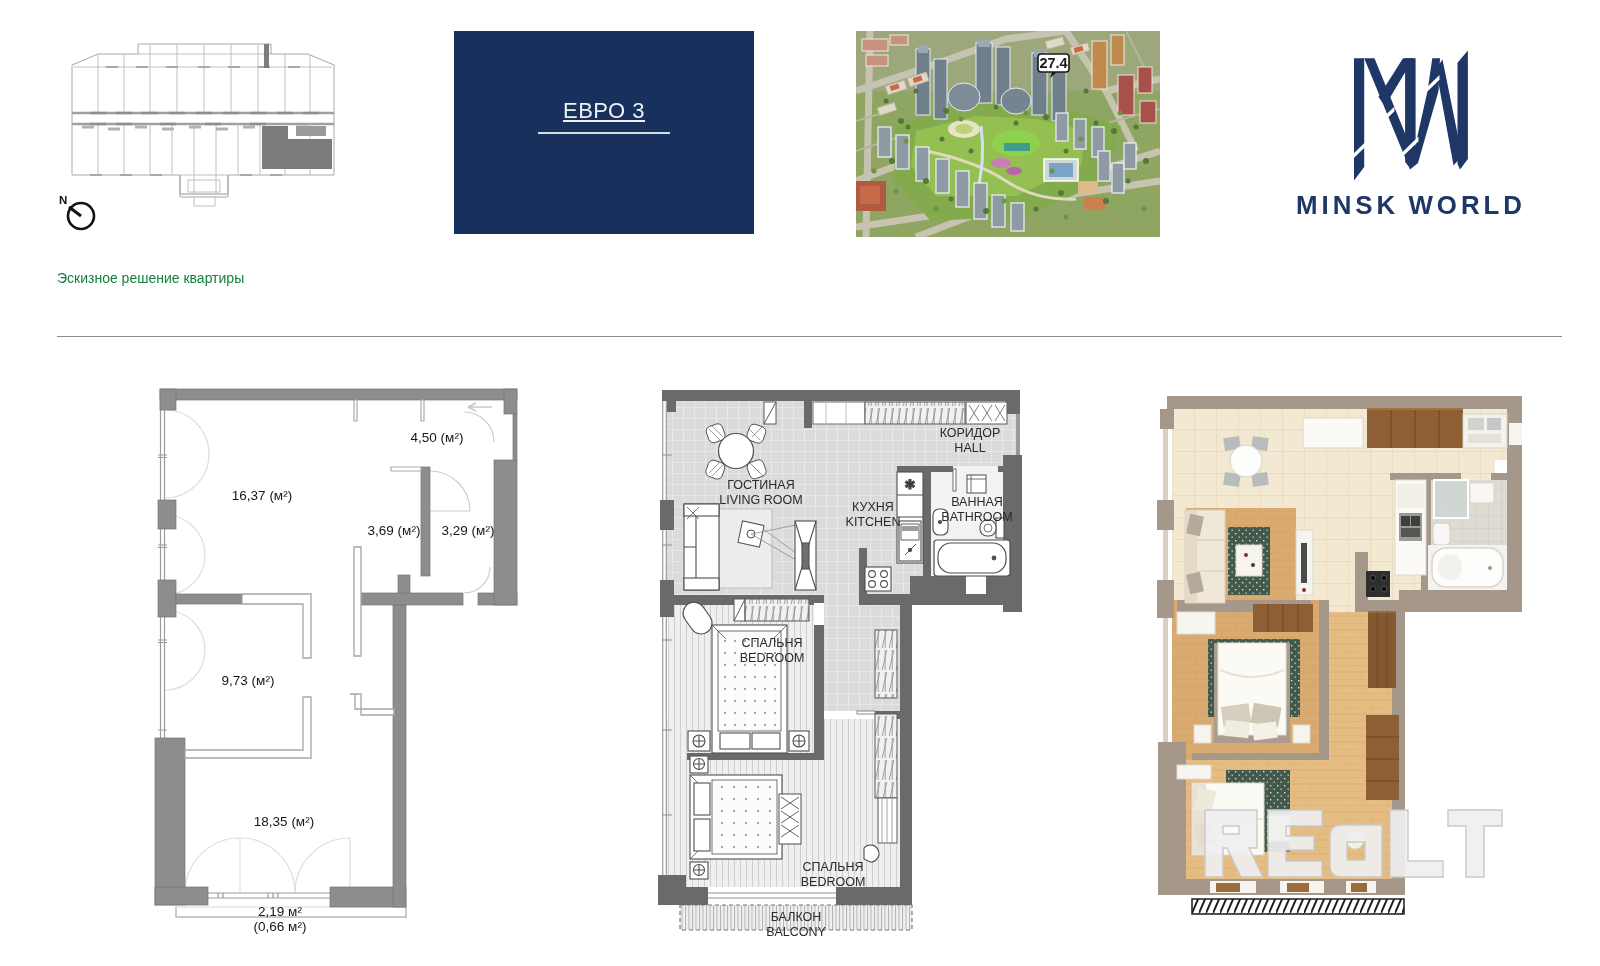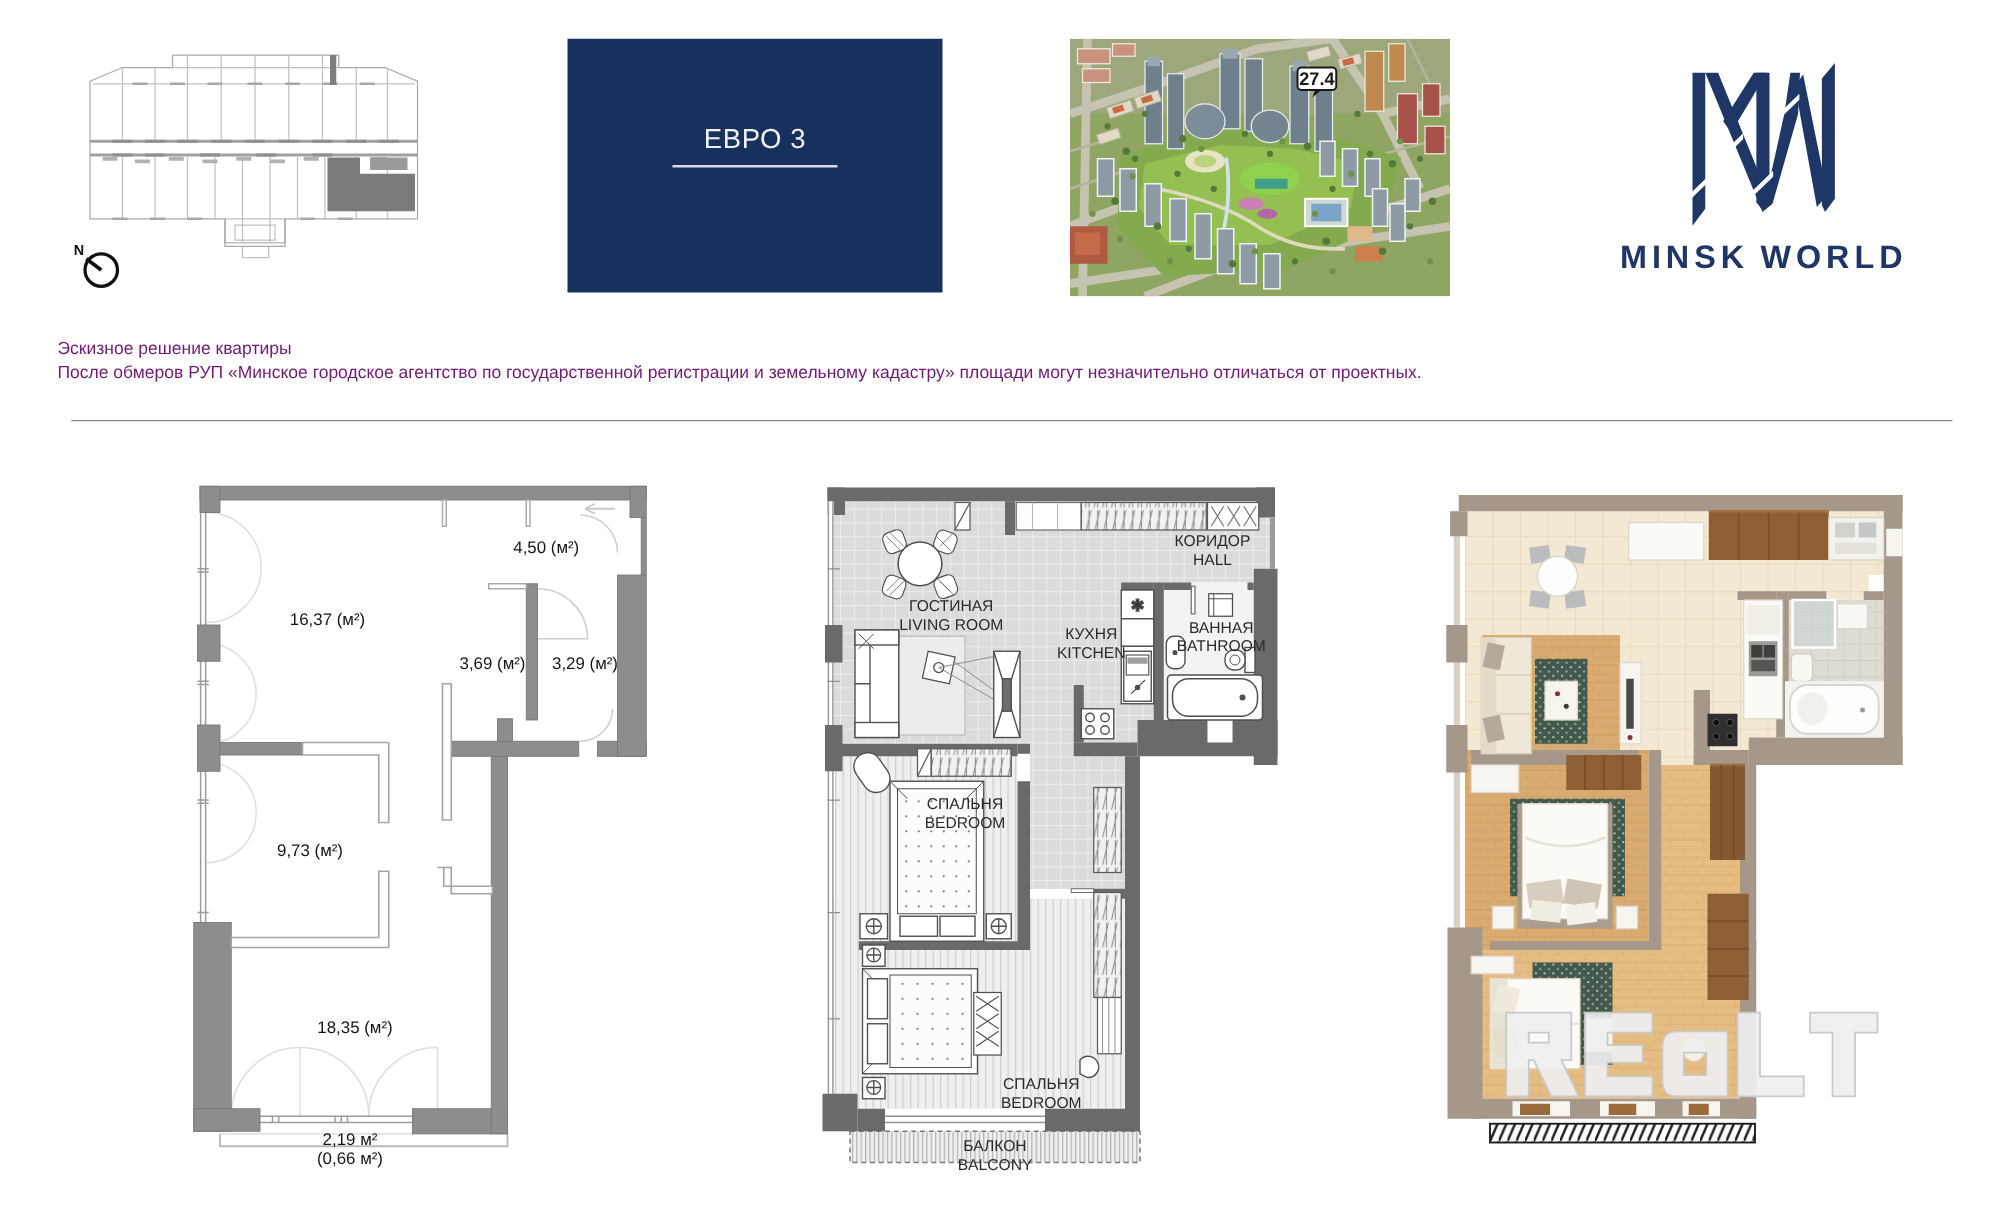--- a/index.html
+++ b/index.html
@@ -43,21 +43,21 @@
 
 <svg class="abs" style="left:52px;top:188px" width="56" height="52" viewBox="0 0 56 52">
 <g>
 <text x="7" y="16" font-size="11.5" font-weight="bold" fill="#111" font-family="Liberation Sans,sans-serif">N</text>
 <circle cx="29" cy="28" r="13" fill="none" stroke="#111" stroke-width="2.6"></circle>
 <path d="M29 28 L17 19" stroke="#111" stroke-width="3"></path>
 </g>
 </svg>
 
 <div class="abs" style="left:454px;top:31px;width:300px;height:203px;background:#17305c;">
-<div style="text-align:center;color:#eef1f4;font-size:22px;margin-top:67px;letter-spacing:0.5px;">ЕВРО 3</div>
+<div style="text-align:center;color:#eef1f4;font-size:22px;margin-top:67px;letter-spacing:0.5px;text-decoration:underline;">ЕВРО 3</div>
 <div style="width:132px;height:2px;background:#d6dce4;margin:8px auto 13px auto;"></div>
 </div>
 
 <svg class="abs" style="left:856px;top:31px" width="304" height="206" viewBox="0 0 304 206">
 
 <g>
 <rect x="0" y="0" width="304" height="206" fill="#8fa562"></rect>
 <rect x="0" y="0" width="304" height="60" fill="#9ca87c"></rect>
 
 <g stroke="#c6c3b0" stroke-width="7" fill="none">
@@ -222,23 +222,22 @@
 <polygon points="61,111 77.5,95 77.5,99.8 61,115.8"></polygon>
 <polygon points="88,77.5 104.5,61.5 104.5,66.3 88,82.3"></polygon>
 <polygon points="112,107.5 128.5,91.5 128.5,96.3 112,112.3"></polygon>
 <polygon points="133,46 149.5,30 149.5,34.8 133,50.8"></polygon>
 </g>
 
 <text x="6" y="169" font-size="26" font-weight="bold" textLength="230" lengthAdjust="spacingAndGlyphs" font-family="Liberation Sans,sans-serif" letter-spacing="4">MINSK WORLD</text>
 </g>
 </svg>
 
-<div class="abs" style="left:46px;top:269px;font-size:14px;color:#701a75;line-height:18.6px;white-space:nowrap;">
+<div class="abs" style="left:57px;top:269px;font-size:14px;color:#15803d;line-height:18.6px;white-space:nowrap;">
 <div>Эскизное решение квартиры</div>
-<div>После обмеров РУП «Минское городское агентство по государственной регистрации и земельному кадастру» площади могут незначительно отличаться от проектных.</div>
 </div>
 
 <div class="abs" style="left:57px;top:336px;width:1505px;height:1px;background:#8a8a8a;"></div>
 
 <svg class="abs" style="left:150px;top:385px" width="380" height="555" viewBox="0 0 380 555">
 <g font-family="Liberation Sans,sans-serif">
 
 <g fill="none" stroke="#dedede" stroke-width="1.2">
 <path d="M15 25 A44 44 0 0 1 59 69"></path>
 <path d="M59 69 A44 44 0 0 1 15 113"></path>

